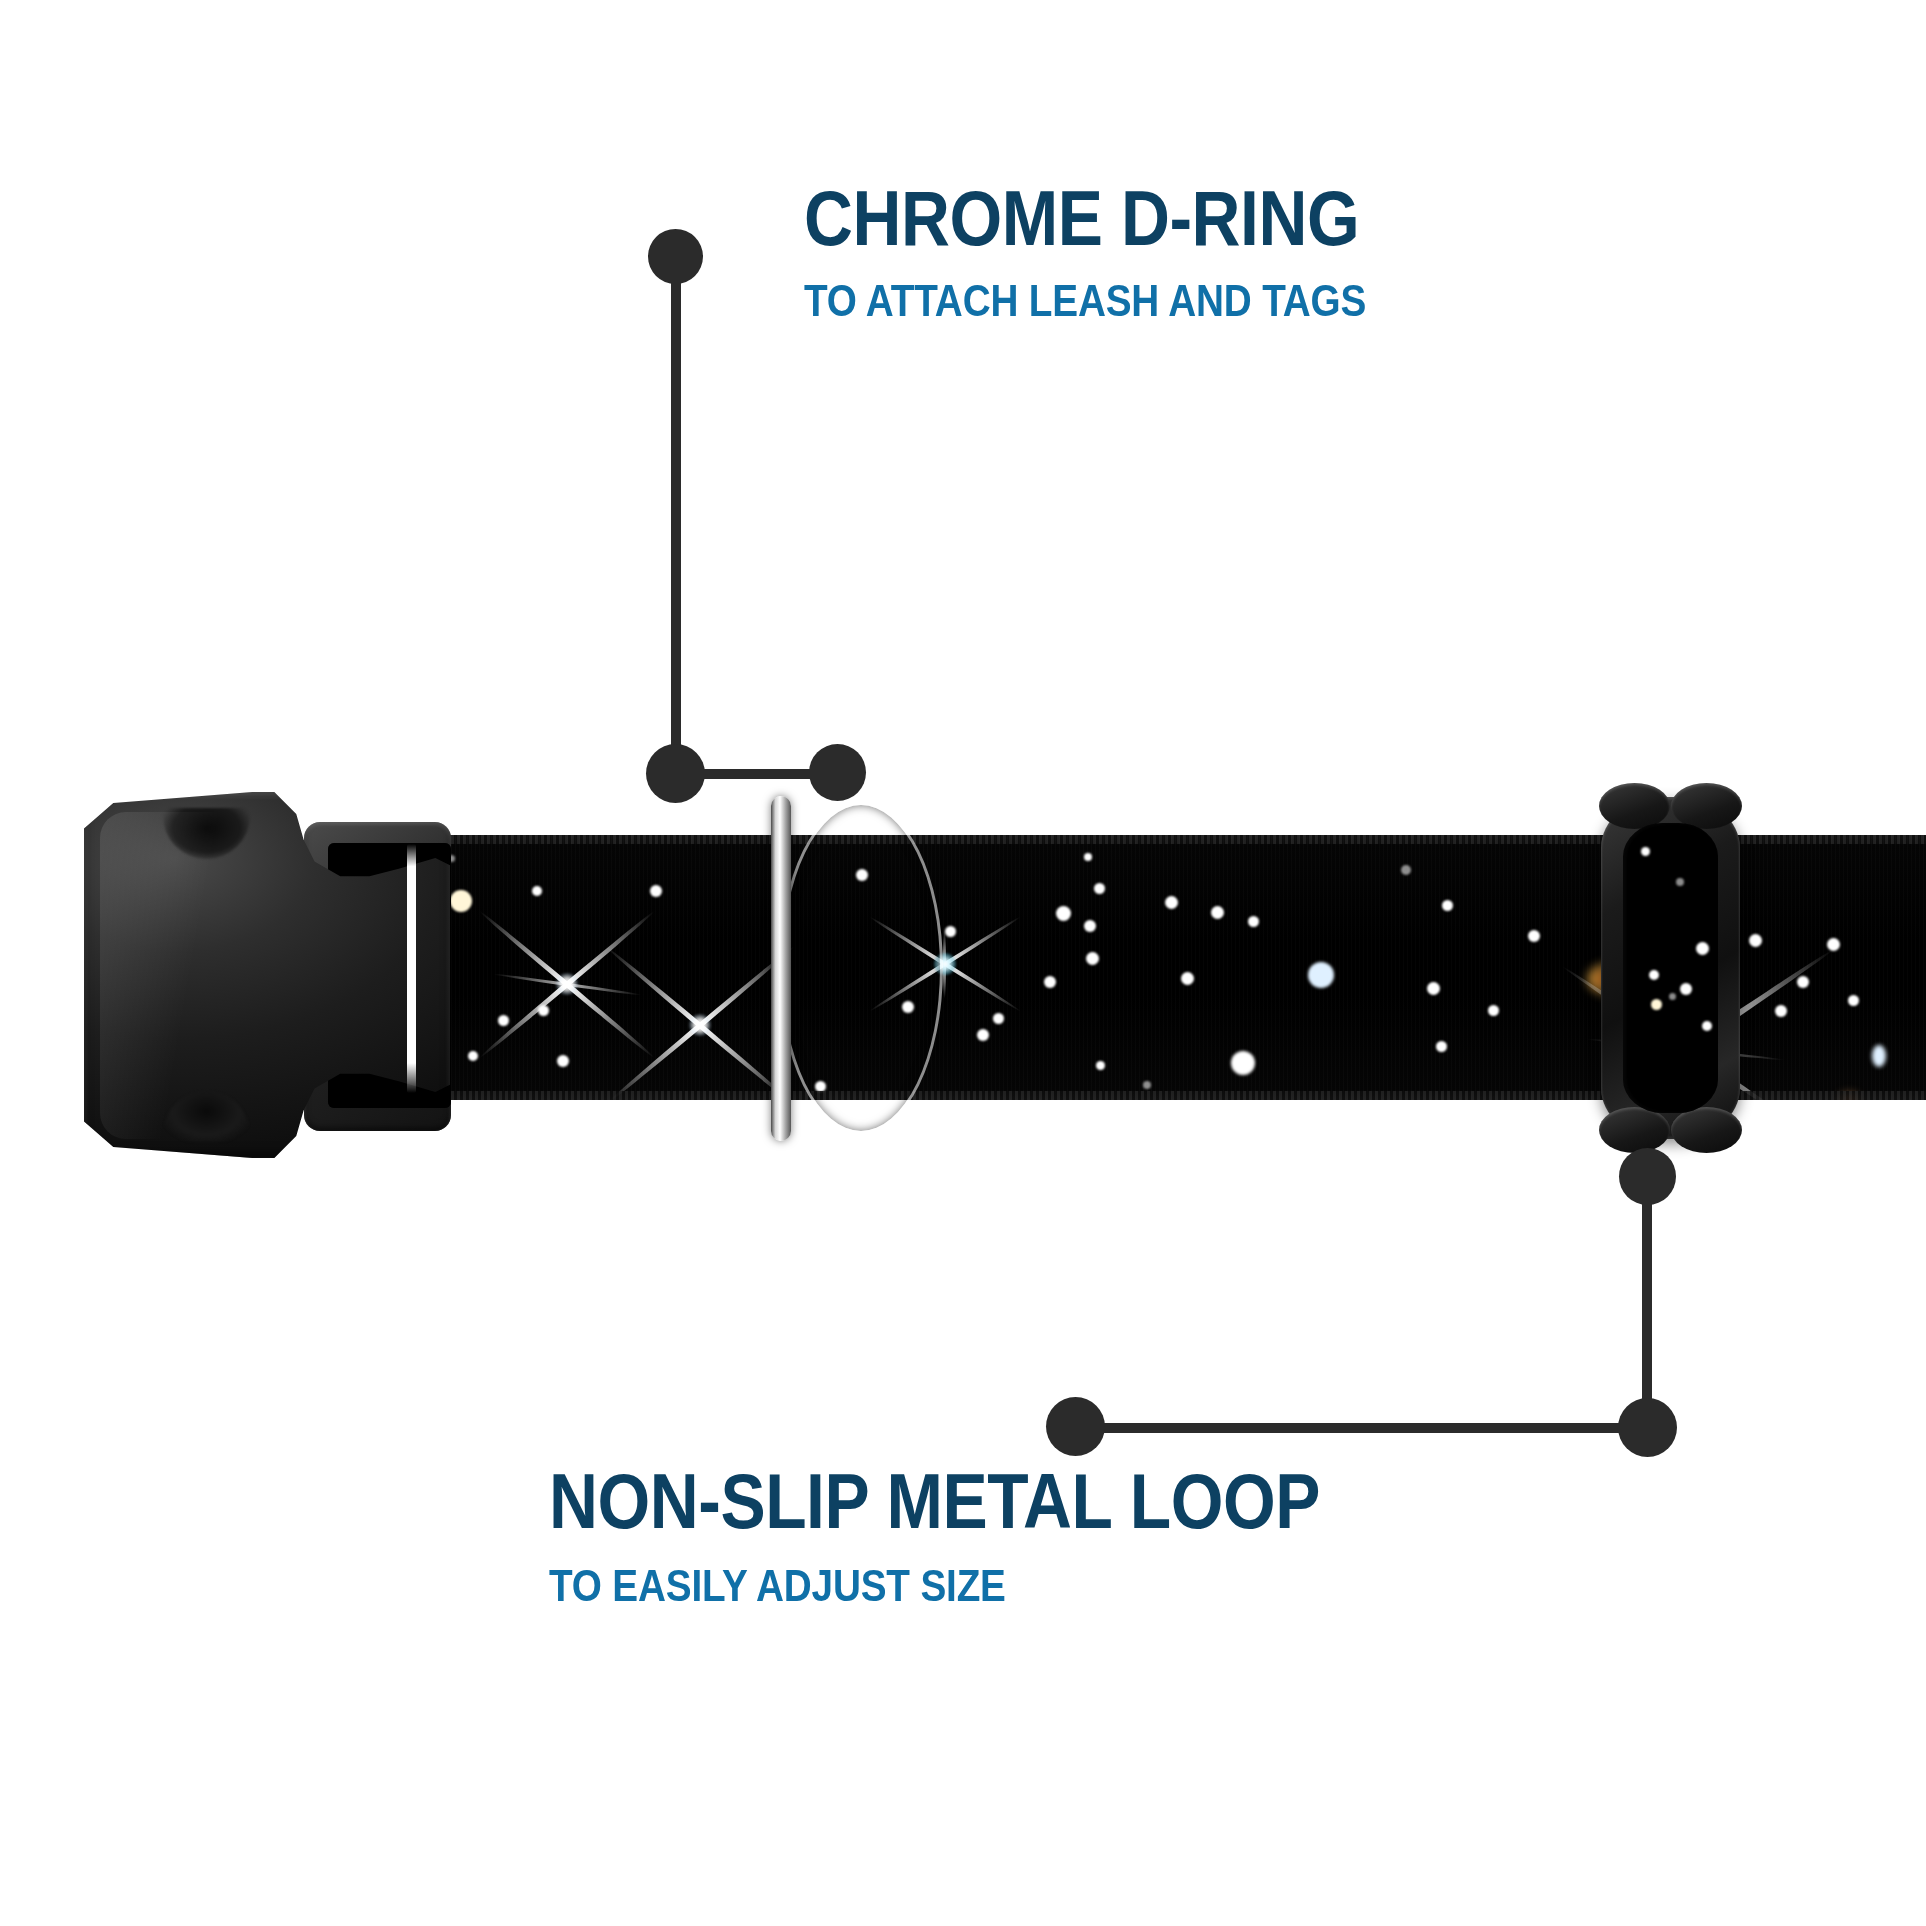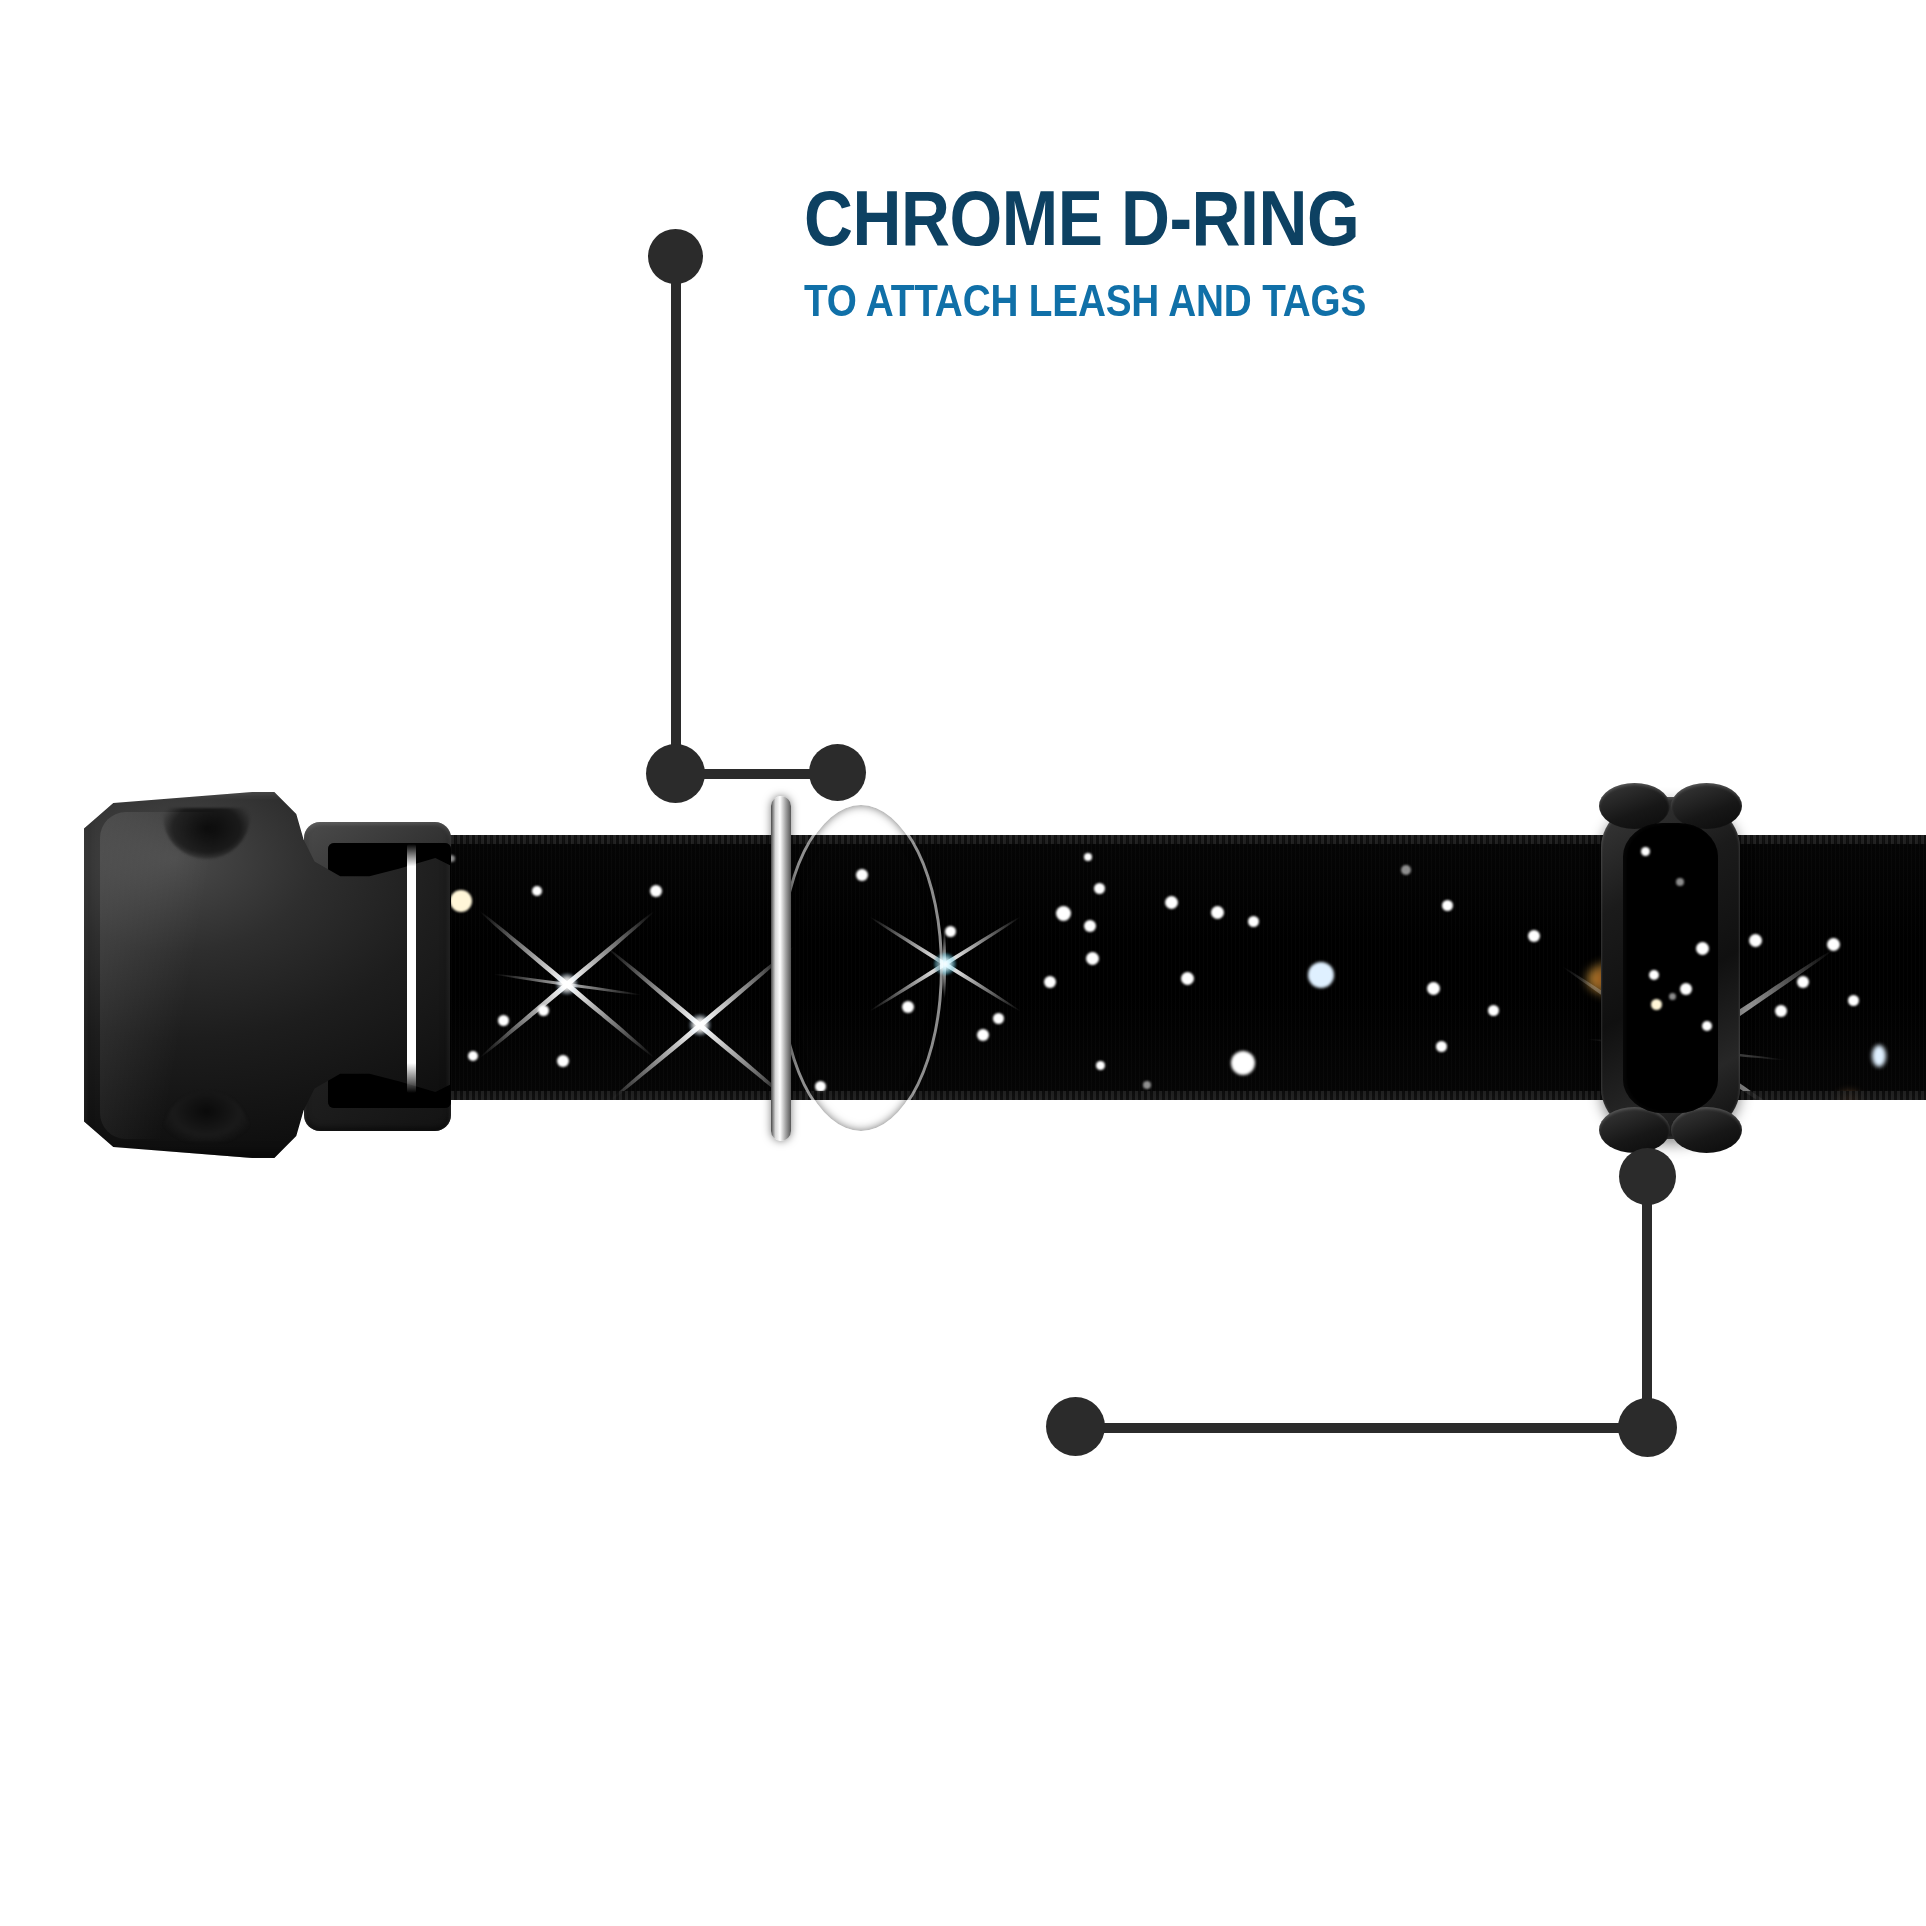--- a/index.html
+++ b/index.html
@@ -472,15 +472,19 @@
     <div class="headline">CHROME D-RING</div>
     <div class="subline">TO ATTACH LEASH AND TAGS</div>
   </div>
 
   <div class="leader-dot" id="bot-dot-a"></div>
   <div class="leader-line" id="bot-vline"></div>
   <div class="leader-dot" id="bot-dot-b"></div>
   <div class="leader-line" id="bot-hline"></div>
   <div class="leader-dot" id="bot-dot-c"></div>
 
+  <div class="callout-text" id="bottom-text-block">
+    <div class="headline">NON-SLIP METAL LOOP</div>
+    <div class="subline">TO EASILY ADJUST SIZE</div>
+  </div>
 
 </div>
 
 
 </body></html>

